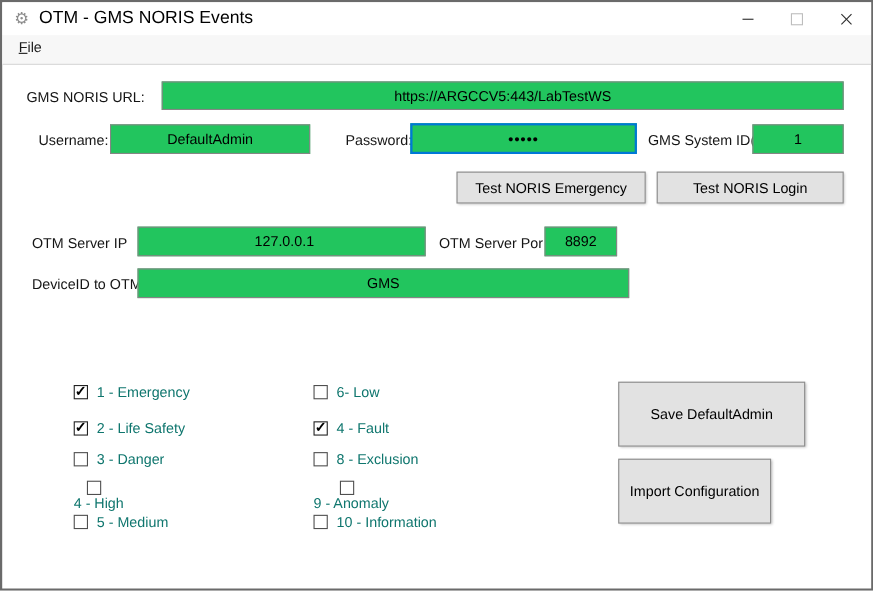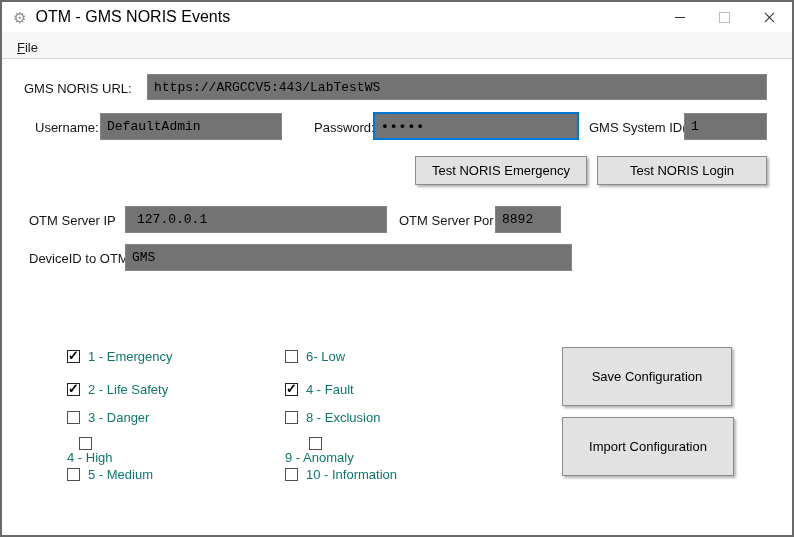--- a/index.html
+++ b/index.html
@@ -21,28 +21,28 @@
   .caption-btn{width:45px;height:30px;display:flex;align-items:center;justify-content:center;background:transparent;border:none;padding:0;}
   .min-glyph{width:10px;height:0;border-top:1px solid #2b2b2b;display:block;}
   .max-glyph{width:9px;height:9px;border:1px solid #bdbdbd;display:block;background:#fff;}
   .close-glyph{width:11px;height:11px;position:relative;display:block;}
   .close-glyph:before,.close-glyph:after{
     content:"";position:absolute;left:-1px;top:5px;width:13px;height:0;border-top:1px solid #2b2b2b;
   }
   .close-glyph:before{transform:rotate(45deg);}
   .close-glyph:after{transform:rotate(-45deg);}
   
-  .menubar{position:absolute;left:0;top:30px;right:0;height:26px;background:#f7f7f7;border-bottom:1px solid #d8d8d8;display:flex;align-items:flex-end;}
+  .menubar{position:absolute;left:0;top:30px;right:0;height:26px;background:#f7f7f7;border-bottom:1px solid #d8d8d8;display:flex;align-items:flex-start;}
   .menu-item{margin-left:7px;padding:3px 8px;font-size:13px;color:#1a1a1a;background:transparent;border:none;font-family:inherit;}
   .menu-item .accel{text-decoration:underline;}
   
   .lbl{position:absolute;font-size:13px;color:#151515;white-space:nowrap;}
   .tb{
-    position:absolute;box-sizing:border-box;border:1px solid #858585;background:#737373;
-    font-family:Liberation Mono, monospace;font-size:13px;color:#000;padding:2px 6px;outline:none;
+    position:absolute;box-sizing:border-box;border:1px solid #858585;background:#22c55e;
+    font-family:Liberation Sans, sans-serif;font-size:13px;color:#000;padding:2px 6px;outline:none;text-align:center;
   }
   .tb-focus{border:2px solid #0078d7;font-weight:bold;letter-spacing:1px;}
   .btn{
     position:absolute;box-sizing:border-box;background:#e2e2e2;border:1px solid #8c8c8c;
     box-shadow:1.5px 1.5px 2.5px rgba(0,0,0,0.30);
     font-family:inherit;font-size:13px;color:#000;
     display:flex;align-items:center;justify-content:center;padding:0;
   }
   
   .cb{position:absolute;display:flex;align-items:center;height:16px;background:transparent;border:none;padding:0;font-family:inherit;}
@@ -161,16 +161,16 @@
       </span>
     <span class="cb-label">9 - Anomaly</span>
   </button>
   <button class="cb col-r r4" data-checked="false">
     <span class="box">
         <span class="check">✓</span>
       </span>
     <span class="cb-label">10 - Information</span>
   </button>
 
-  <button class="btn" style="left:560px;top:345px;width:170px;height:59px;">Save Configuration</button>
-  <button class="btn" style="left:560px;top:415px;width:172px;height:59px;">Import Configuration</button>
+  <button class="btn" style="left:560px;top:345px;width:170px;height:59px;">Save DefaultAdmin</button>
+  <button class="btn" style="left:560px;top:415px;width:139px;height:59px;">Import Configuration</button>
 
 </div>
 
 </body></html>

